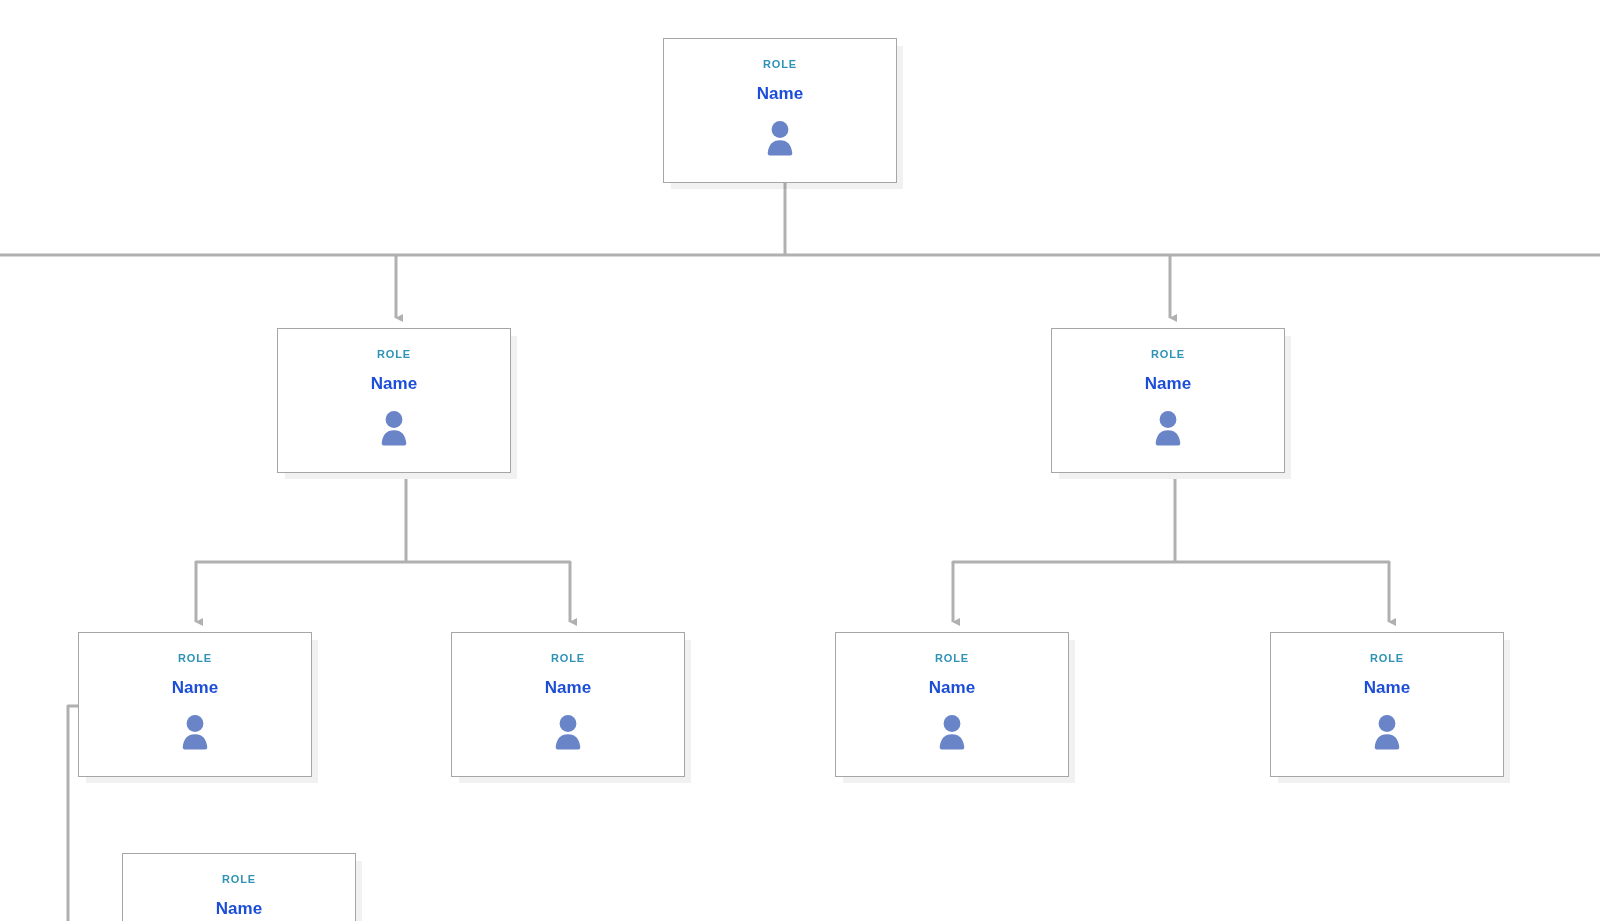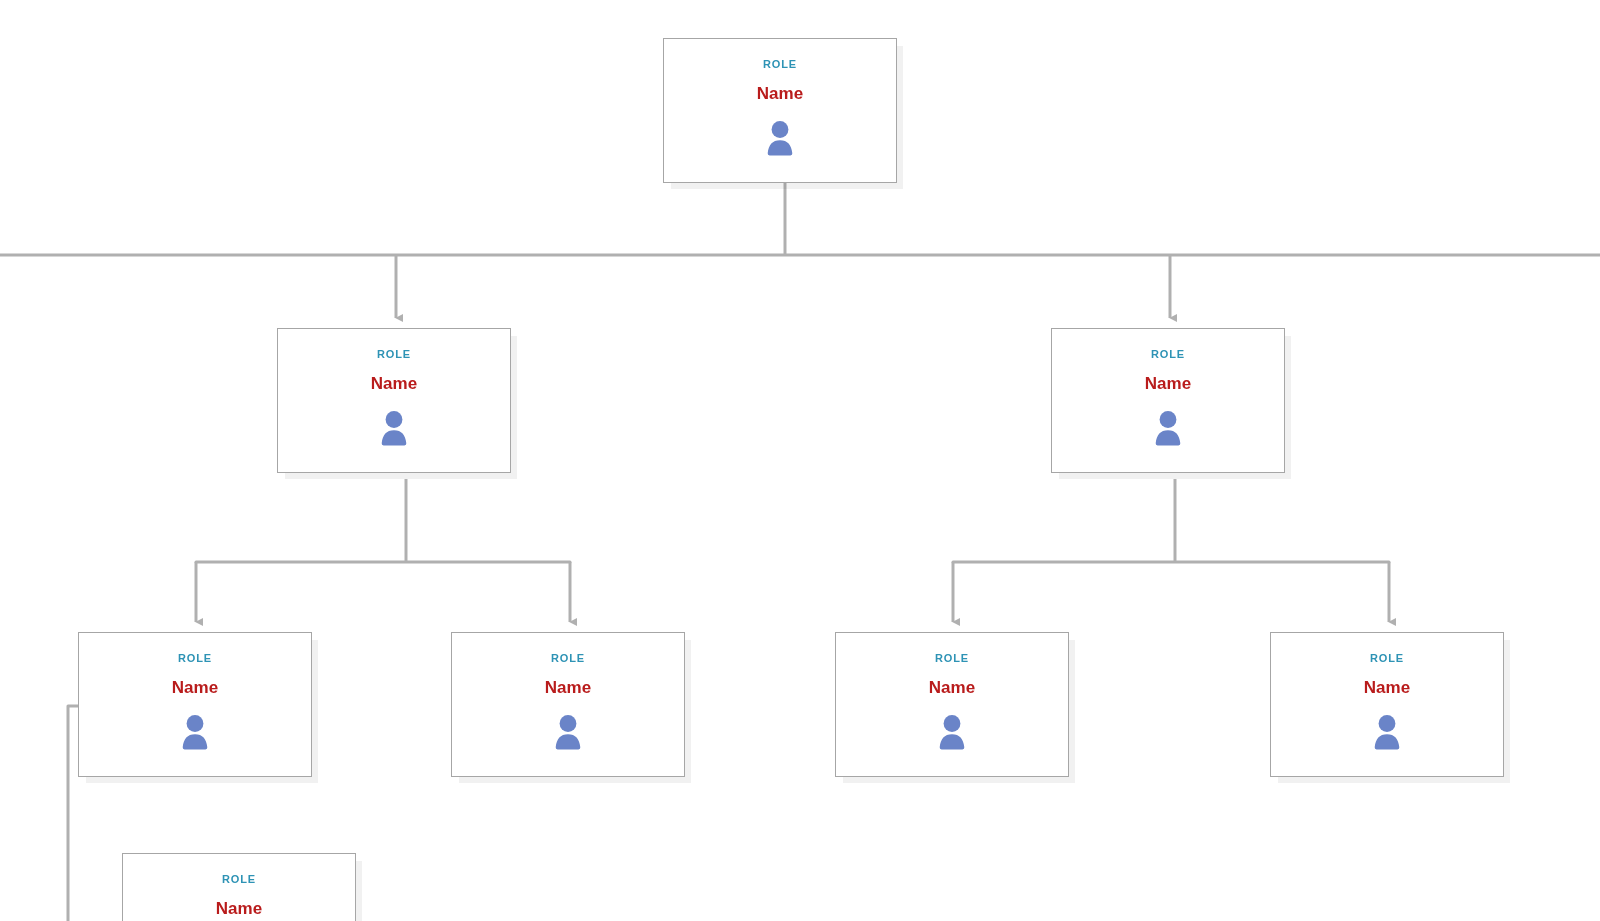--- a/index.html
+++ b/index.html
@@ -52,21 +52,21 @@
     letter-spacing: 0.9px;
     color: #2e93b5;
     line-height: 1;
     margin: 0;
     text-transform: uppercase;
   }
 
   .node-name {
     font-size: 17px;
     font-weight: bold;
-    color: #b91c1c;
+    color: #1d4ed8;
     line-height: 1;
     margin: 15px 0 0 0;
   }
 
   .node-avatar {
     margin-top: 16px;
     width: 40px;
     height: 40px;
     display: block;
   }

